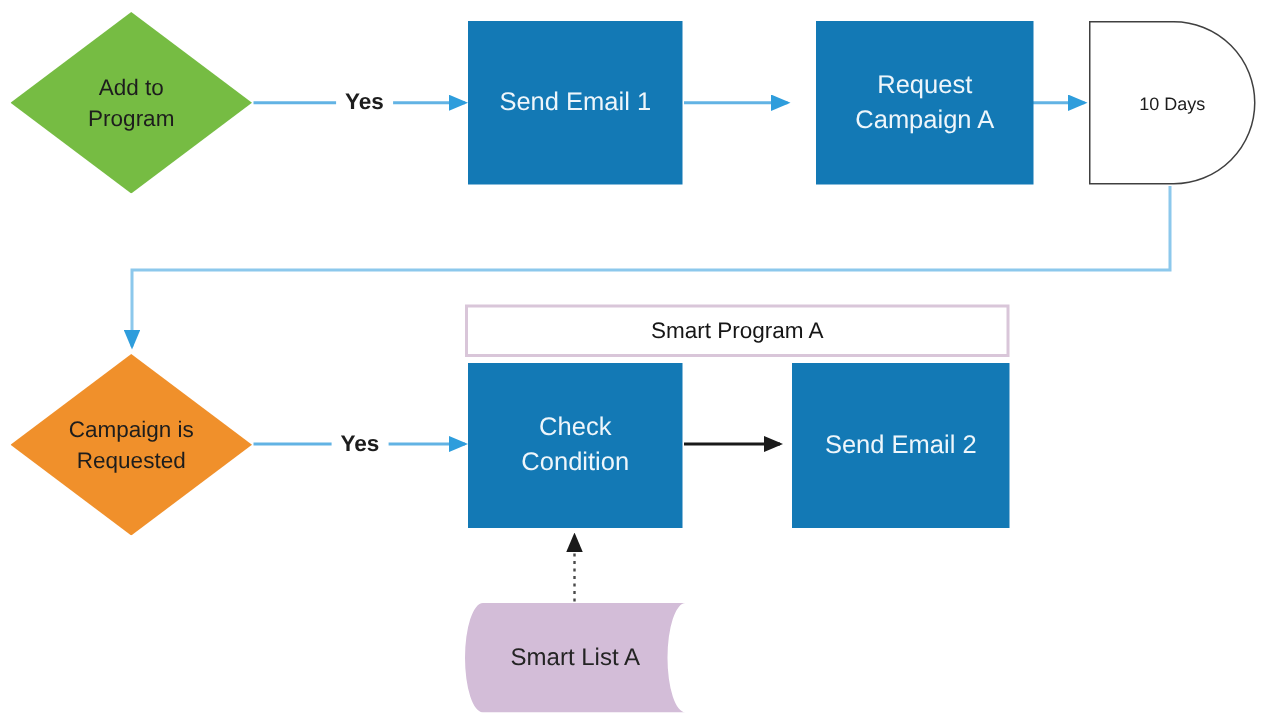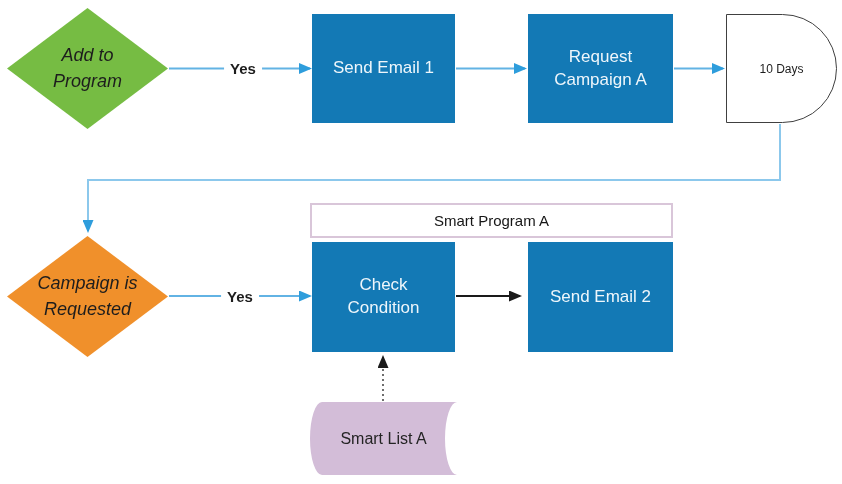--- a/index.html
+++ b/index.html
@@ -12,21 +12,21 @@
   .edge-lightblue{stroke:var(--connector-light-blue,#8cc8ec);stroke-width:2;fill:none;}
   .edge-black{stroke:var(--connector-black,#1a1a1a);stroke-width:2;fill:none;}
   .edge-dotted{stroke:#4a4a4a;stroke-width:1.6;fill:none;stroke-dasharray:2 3;}
   .node{position:absolute;display:flex;align-items:center;justify-content:center;
         text-align:center;z-index:2;box-sizing:border-box;}
   .box{background:var(--process-fill,#1379b5);}
   .box .label{color:var(--process-text,#eef6fb);font-size:17px;line-height:1.35;}
   .diamond{clip-path:polygon(50% 0%,100% 50%,50% 100%,0% 50%);}
   .diamond.green{background:var(--decision-start-fill,#76bc43);}
   .diamond.orange{background:var(--decision-mid-fill,#f0902b);}
-  .diamond .label{color:var(--decision-text,#1d1d1d);font-size:18px;line-height:1.4;font-style:italic;}
+  .diamond .label{color:var(--decision-text,#1d1d1d);font-size:15px;line-height:1.4;}
   .delay{background:#ffffff;border:1.5px solid var(--delay-border,#404040);
          border-radius:0 55px 55px 0;}
   .delay .label{color:#1d1d1d;font-size:12px;}
   .container-label{background:#ffffff;border:2px solid var(--container-border,#d9c6d9);}
   .container-label .label{color:#161616;font-size:15px;}
   .stored{background:transparent;text-align:right;}
   .stored svg{position:absolute;left:0;top:0;}
   .stored .label{position:relative;color:#242424;font-size:16px;}
   .label{display:inline-block;}
   .w84{max-width:84px;}
@@ -62,21 +62,21 @@
   </svg>
 
   <div class="node diamond green" style="left:7px;top:8px;width:161px;height:121px">
     <span class="label w84">Add to Program</span>
   </div>
 
   <div class="node box" style="left:312px;top:14px;width:143px;height:109px">
     <span class="label">Send Email 1</span>
   </div>
 
-  <div class="node box" style="left:528px;top:14px;width:145px;height:109px">
+  <div class="node box" style="left:544px;top:14px;width:145px;height:109px">
     <span class="label w112">Request Campaign A</span>
   </div>
 
   <div class="node delay" style="left:726px;top:14px;width:111px;height:109px">
     <span class="label">10 Days</span>
   </div>
 
   <div class="node container-label" style="left:310px;top:203px;width:363px;height:35px">
     <span class="label">Smart Program A</span>
   </div>

